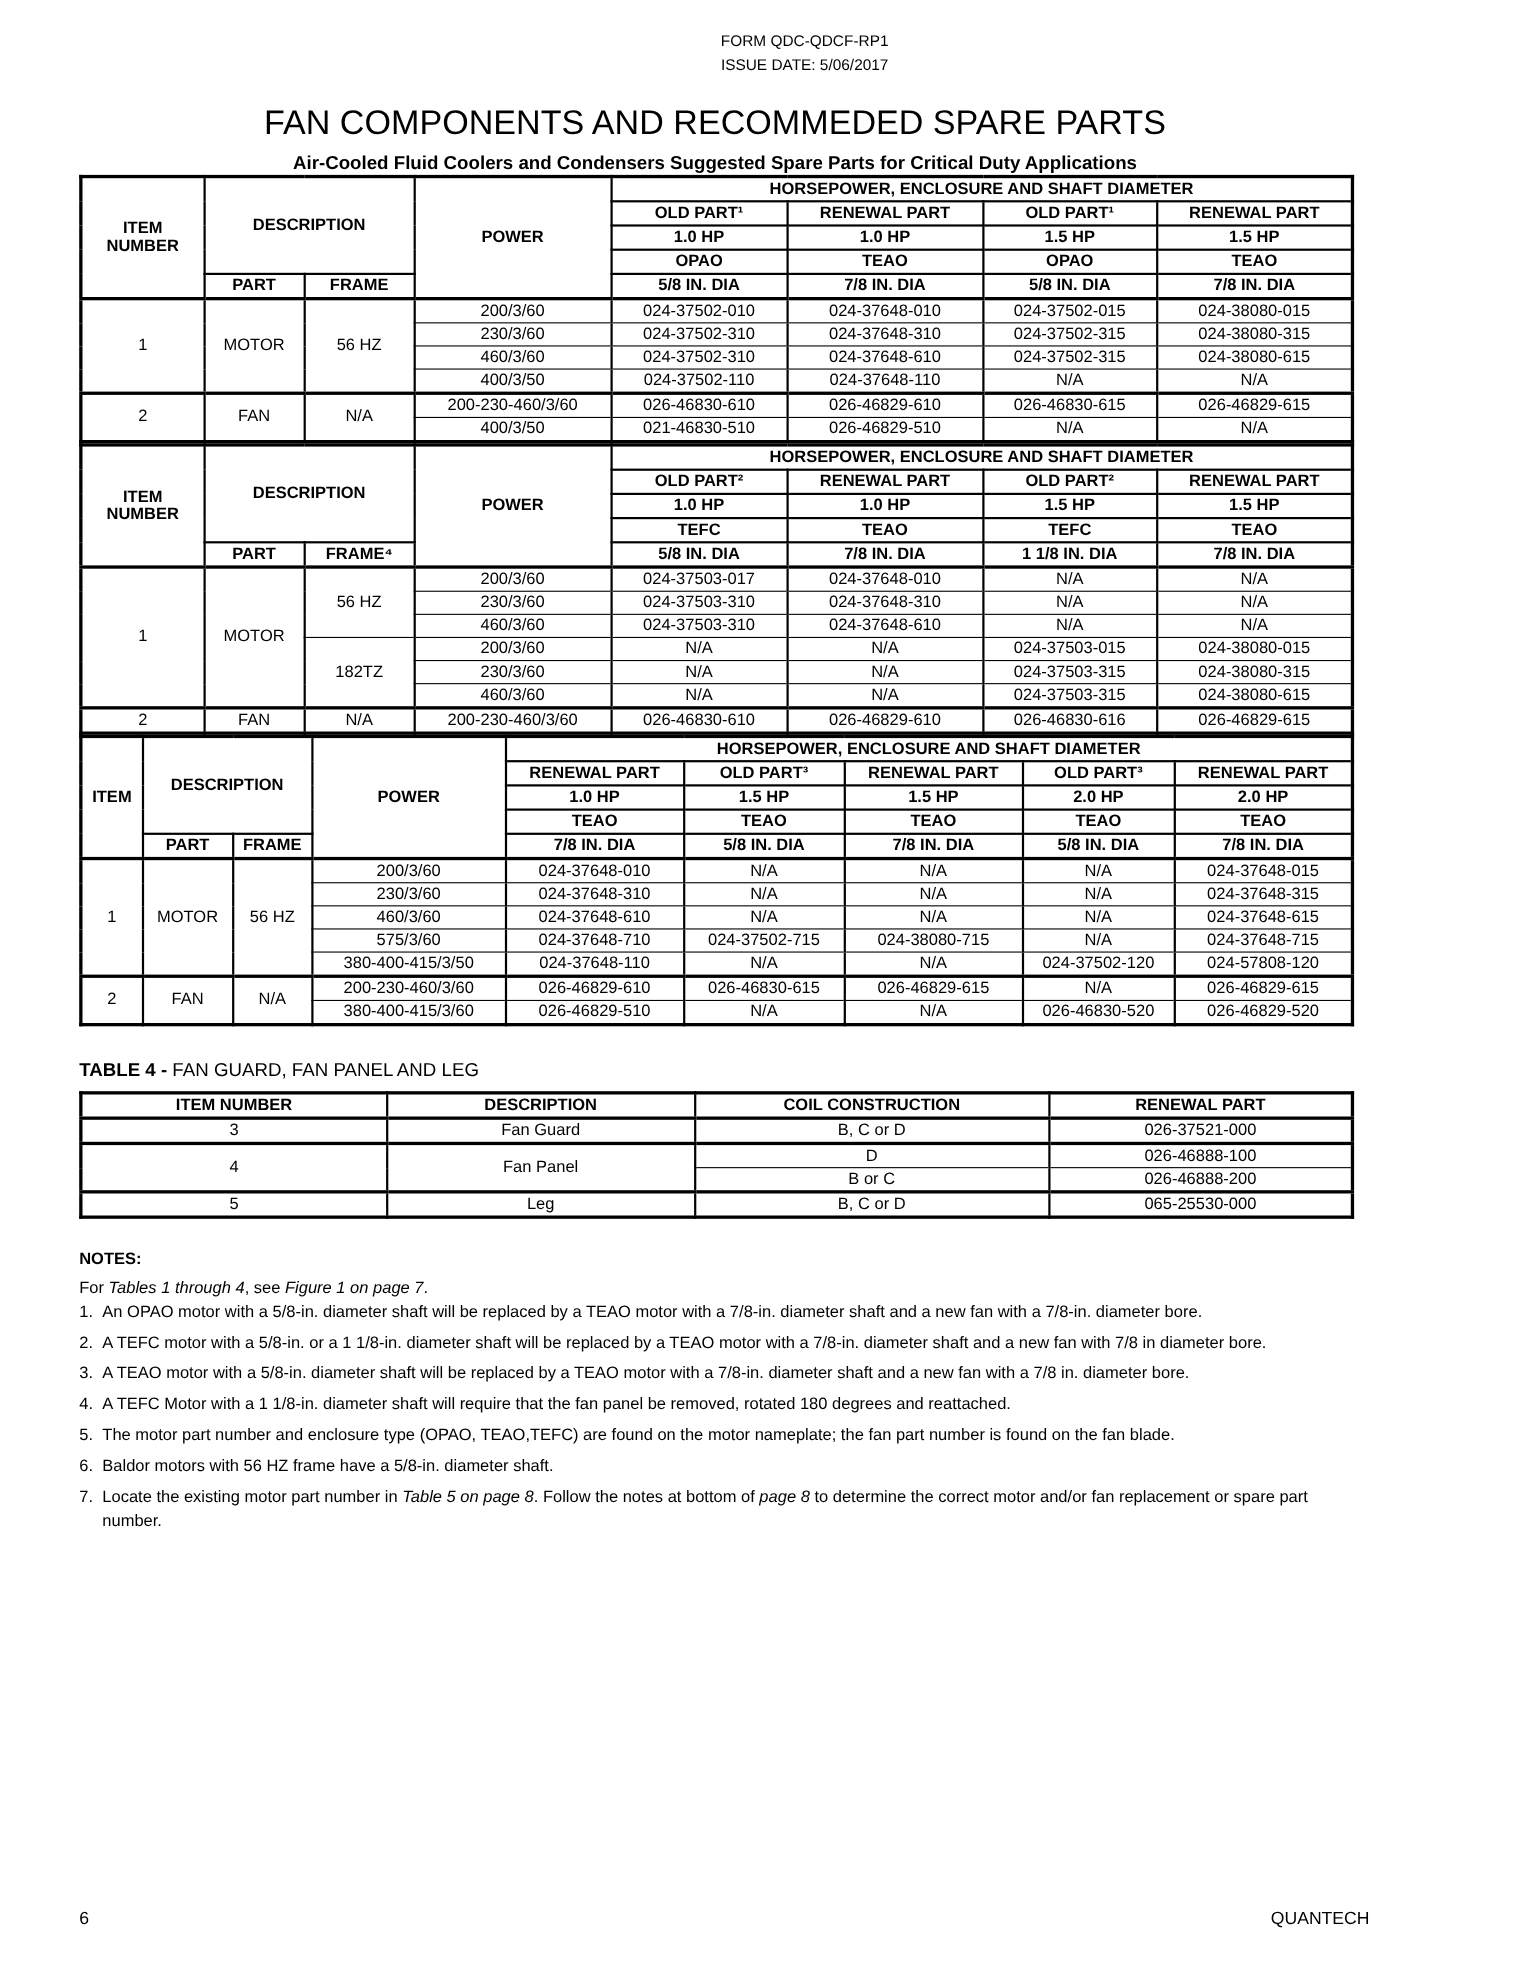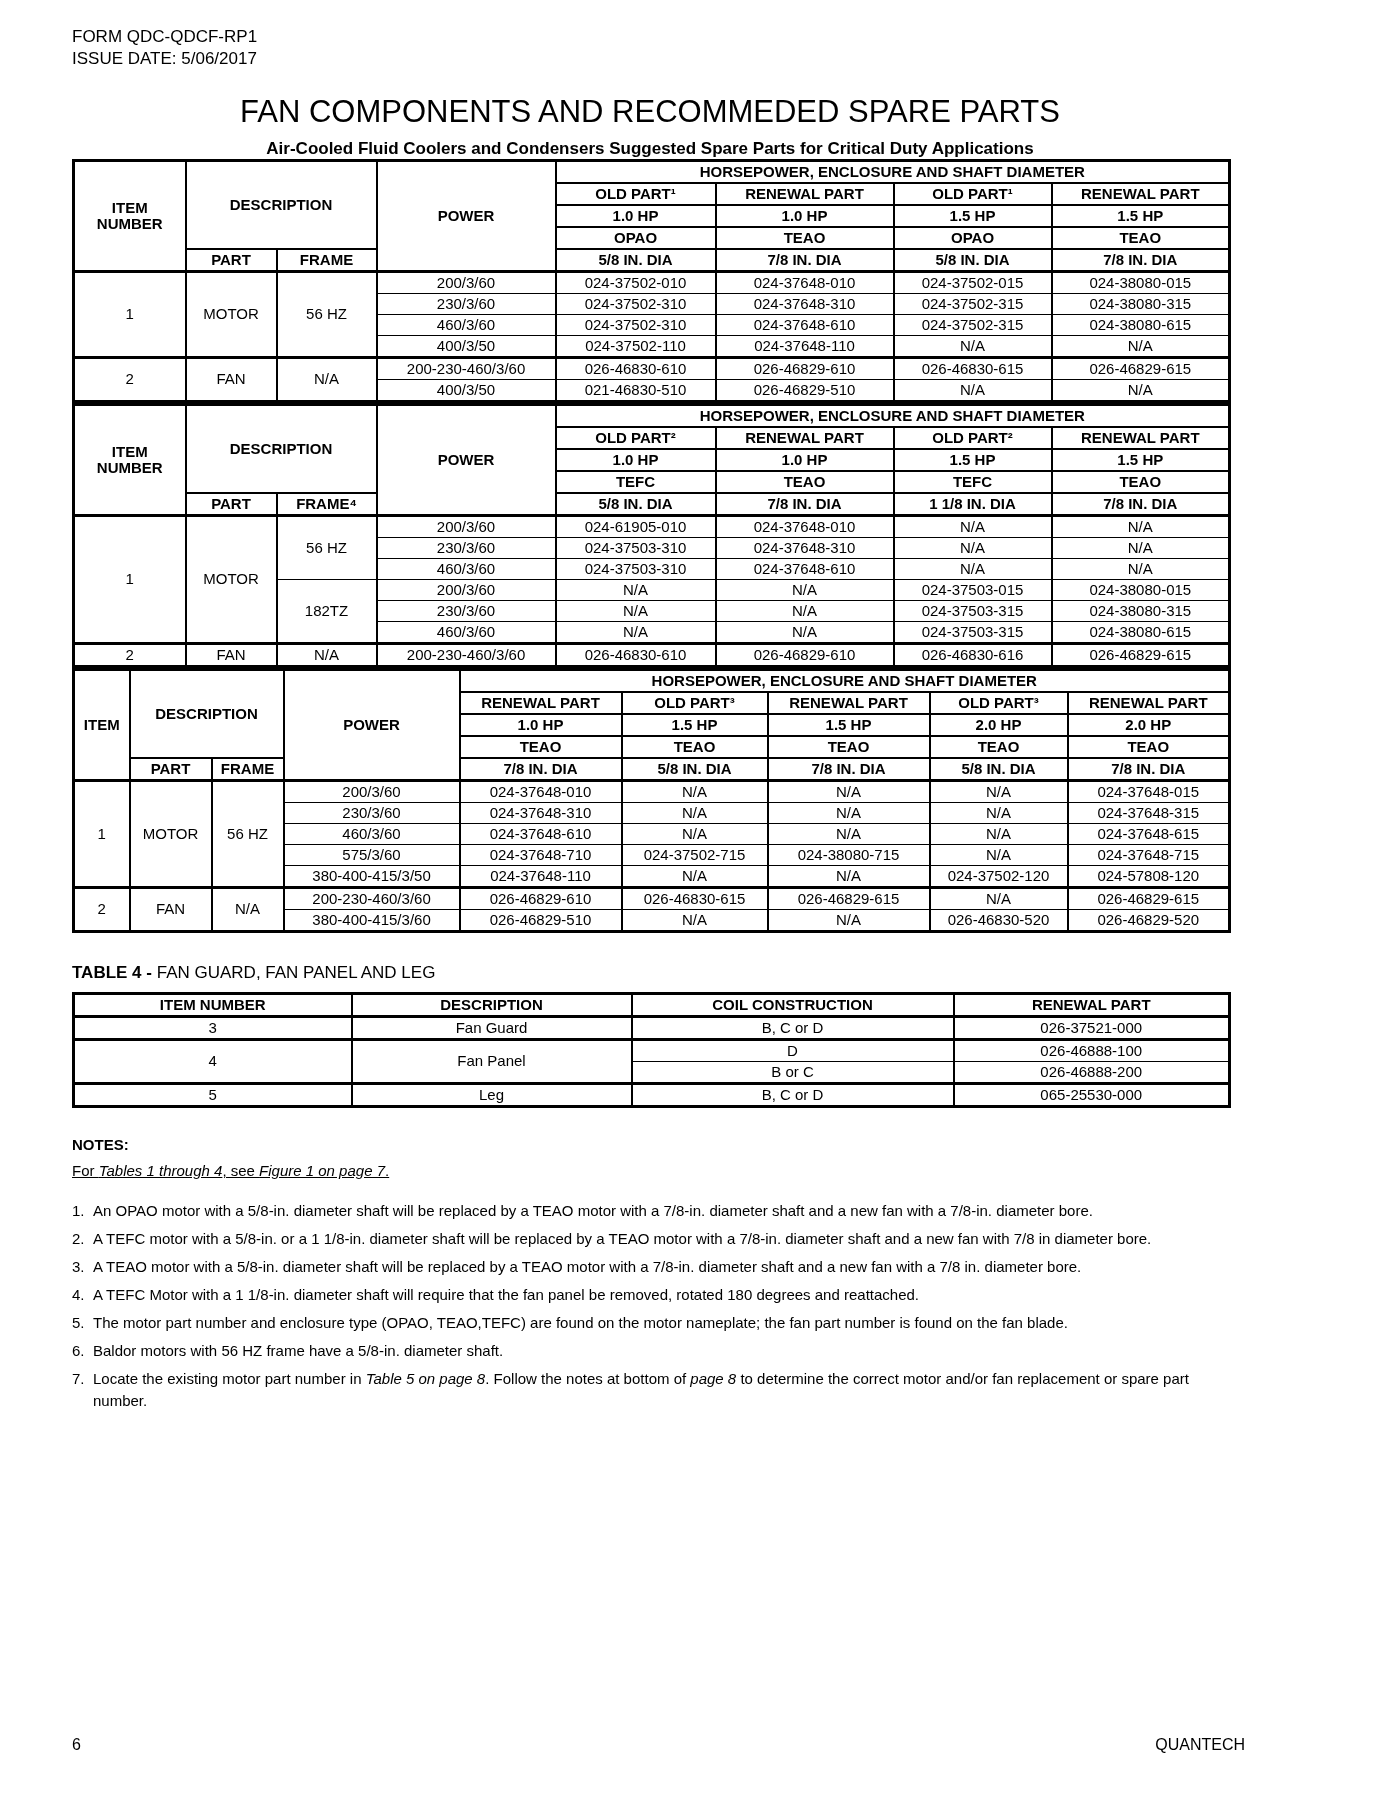--- a/index.html
+++ b/index.html
@@ -2,40 +2,40 @@
 <html><head>
 <meta charset="utf-8">
 <style>
   html,body { margin:0; padding:0; background:#e9e9e9; }
   .page {
     position:relative; width:1391px; height:1800px; margin:0 auto;
     background:#ffffff; color:#000;
     font-family:"Liberation Sans", sans-serif;
     box-sizing:border-box; padding:26px 0 0 72px;
   }
-  .meta { font-size:17px; line-height:22px; }
+  .meta { font-size:14px; line-height:22px;text-align:center; }
   .title { width:1156px; text-align:center; font-size:31px; font-weight:normal; margin-top:24px; }
   .subtitle { width:1156px; text-align:center; font-size:17px; font-weight:bold; margin-top:9px; }
   .caption { font-size:17px; margin:30px 0 9px 0; }
   .caption .cap-b { font-weight:bold; }
   table { border-collapse:collapse; table-layout:fixed; width:1156px; border:3px solid #000; }
   th, td { overflow:hidden; }
   th {
     border:2px solid #000; font-size:15px; font-weight:bold;
     height:18px; padding:1px 2px; text-align:center; vertical-align:middle; line-height:1.08;
   }
   td {
     border:solid #000; border-width:1px 2px; font-size:15px;
     height:18px; padding:1px 2px; text-align:center; vertical-align:middle; line-height:1.08;
   }
   tr.tt > td { border-top-width:3px; }
   th.pad-lg { padding:1px 14px; }
   .notes { width:1160px; font-size:15px; line-height:22px; margin-top:26px; }
   .notes-label { font-weight:bold; margin-bottom:4px; }
-  .notes-intro { margin-bottom:18px;text-decoration:underline; }
+  .notes-intro { margin-bottom:0; }
   .note { position:relative; padding-left:21px; margin-bottom:6px; }
   .note-num { position:absolute; left:0; top:0; }
   .footer { position:absolute; left:72px; top:1736px; width:1173px; display:flex; justify-content:space-between; font-size:16px; }
 </style>
 </head>
 <body>
 
 <div class="page">
 
   <div class="meta">
@@ -183,21 +183,21 @@
       <th>5/8 IN. DIA</th>
       <th>7/8 IN. DIA</th>
       <th>1 1/8 IN. DIA</th>
       <th>7/8 IN. DIA</th>
     </tr>
     <tr class="tt">
       <td rowspan="6">1</td>
       <td rowspan="6">MOTOR</td>
       <td rowspan="3">56 HZ</td>
       <td>200/3/60</td>
-      <td>024-61905-010</td>
+      <td>024-37503-017</td>
       <td>024-37648-010</td>
       <td>N/A</td>
       <td>N/A</td>
     </tr>
     <tr>
       <td>230/3/60</td>
       <td>024-37503-310</td>
       <td>024-37648-310</td>
       <td>N/A</td>
       <td>N/A</td>

